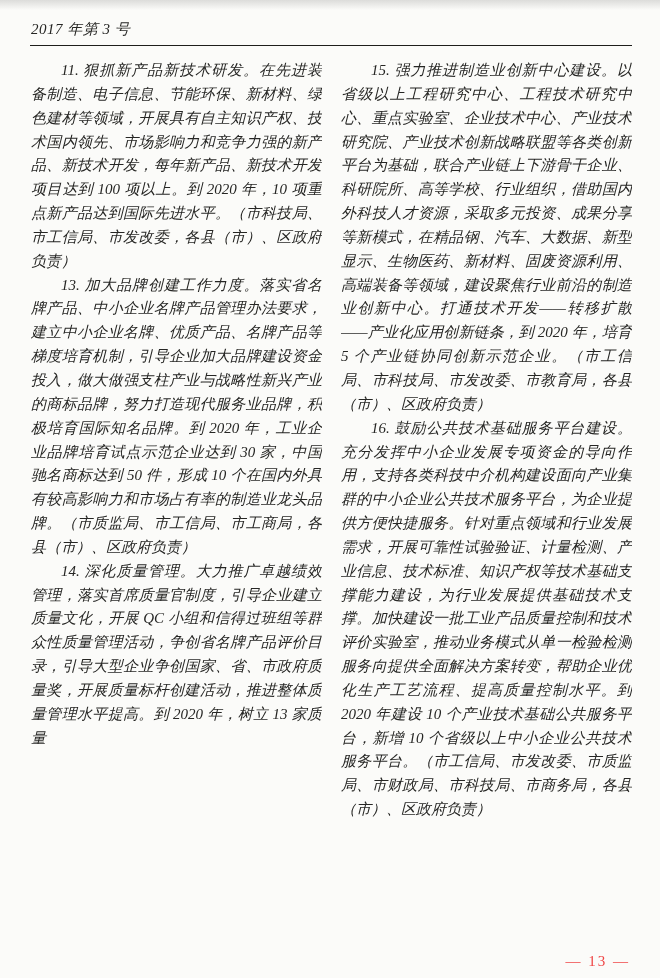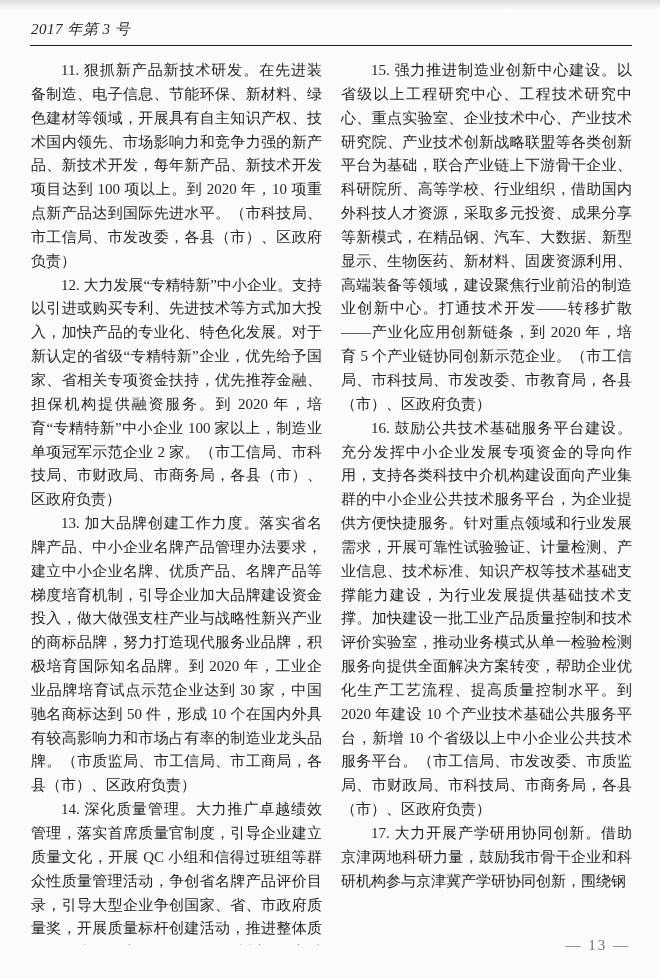--- a/index.html
+++ b/index.html
@@ -35,59 +35,58 @@
     height: 0;
     border-top: 1.6px solid #1e1e1c;
   }
   .columns {
     position: absolute;
     top: 59px; left: 31px;
     width: 601px; height: 886px;
     display: flex;
     justify-content: space-between;
     color: #262624;
+    font-style: italic;
   }
   .column {
     width: 291px;
     font-size: 15px;
     line-height: 23.85px;
     text-align: justify;
     text-justify: inter-character;
     overflow: hidden;
   }
   .para { margin: 0; }
   .para.indent { text-indent: 2em; }
   .footer {
     position: absolute;
-    right: 30px; bottom: 24px;
+    right: 30px; bottom: 8px;
     font-size: 15px;
-    color: #737373;
+    color: #ef4444;
     letter-spacing: 2px;
   }
 </style>
 </head>
 <body>
 
 <div class="page" style="background: rgb(251, 251, 249); color: rgb(38, 38, 36);">
   <div class="scan-edge"></div>
 
   <div class="header">
     <span>2017 年第 3 号</span>
   </div>
 
   <div class="header-rule" style="border-top-color: rgb(30, 30, 28);"></div>
 
   <div class="columns">
     <div class="column" id="col-left">
         <p class="para indent">11. 狠抓新产品新技术研发。在先进装备制造、电子信息、节能环保、新材料、绿色建材等领域，开展具有自主知识产权、技术国内领先、市场影响力和竞争力强的新产品、新技术开发，每年新产品、新技术开发项目达到 100 项以上。到 2020 年，10 项重点新产品达到国际先进水平。（市科技局、市工信局、市发改委，各县（市）、区政府负责）</p>
-        <p class="para indent">12. 大力发展“专精特新”中小企业。支持以引进或购买专利、先进技术等方式加大投入，加快产品的专业化、特色化发展。对于新认定的省级“专精特新”企业，优先给予国家、省相关专项资金扶持，优先推荐金融、担保机构提供融资服务。到 2020 年，培育“专精特新”中小企业 100 家以上，制造业单项冠军示范企业 2 家。（市工信局、市科技局、市财政局、市商务局，各县（市）、区政府负责）</p>
         <p class="para indent">13. 加大品牌创建工作力度。落实省名牌产品、中小企业名牌产品管理办法要求，建立中小企业名牌、优质产品、名牌产品等梯度培育机制，引导企业加大品牌建设资金投入，做大做强支柱产业与战略性新兴产业的商标品牌，努力打造现代服务业品牌，积极培育国际知名品牌。到 2020 年，工业企业品牌培育试点示范企业达到 30 家，中国驰名商标达到 50 件，形成 10 个在国内外具有较高影响力和市场占有率的制造业龙头品牌。（市质监局、市工信局、市工商局，各县（市）、区政府负责）</p>
         <p class="para indent">14. 深化质量管理。大力推广卓越绩效管理，落实首席质量官制度，引导企业建立质量文化，开展 QC 小组和信得过班组等群众性质量管理活动，争创省名牌产品评价目录，引导大型企业争创国家、省、市政府质量奖，开展质量标杆创建活动，推进整体质量管理水平提高。到 2020 年，树立 13 家质量</p>
       </div>
     <div class="column" id="col-right">
         <p class="para indent">15. 强力推进制造业创新中心建设。以省级以上工程研究中心、工程技术研究中心、重点实验室、企业技术中心、产业技术研究院、产业技术创新战略联盟等各类创新平台为基础，联合产业链上下游骨干企业、科研院所、高等学校、行业组织，借助国内外科技人才资源，采取多元投资、成果分享等新模式，在精品钢、汽车、大数据、新型显示、生物医药、新材料、固废资源利用、高端装备等领域，建设聚焦行业前沿的制造业创新中心。打通技术开发——转移扩散——产业化应用创新链条，到 2020 年，培育 5 个产业链协同创新示范企业。（市工信局、市科技局、市发改委、市教育局，各县（市）、区政府负责）</p>
         <p class="para indent">16. 鼓励公共技术基础服务平台建设。充分发挥中小企业发展专项资金的导向作用，支持各类科技中介机构建设面向产业集群的中小企业公共技术服务平台，为企业提供方便快捷服务。针对重点领域和行业发展需求，开展可靠性试验验证、计量检测、产业信息、技术标准、知识产权等技术基础支撑能力建设，为行业发展提供基础技术支撑。加快建设一批工业产品质量控制和技术评价实验室，推动业务模式从单一检验检测服务向提供全面解决方案转变，帮助企业优化生产工艺流程、提高质量控制水平。到 2020 年建设 10 个产业技术基础公共服务平台，新增 10 个省级以上中小企业公共技术服务平台。（市工信局、市发改委、市质监局、市财政局、市科技局、市商务局，各县（市）、区政府负责）</p>
-        <p class="para indent">17. 大力开展产学研用协同创新。借助京津两地科研力量，鼓励我市骨干企业和科研机构参与京津冀产学研协同创新，围绕钢</p>
       </div>
   </div>
 
   <div class="footer">— 13 —</div>
 </div>
 
 </body></html>

